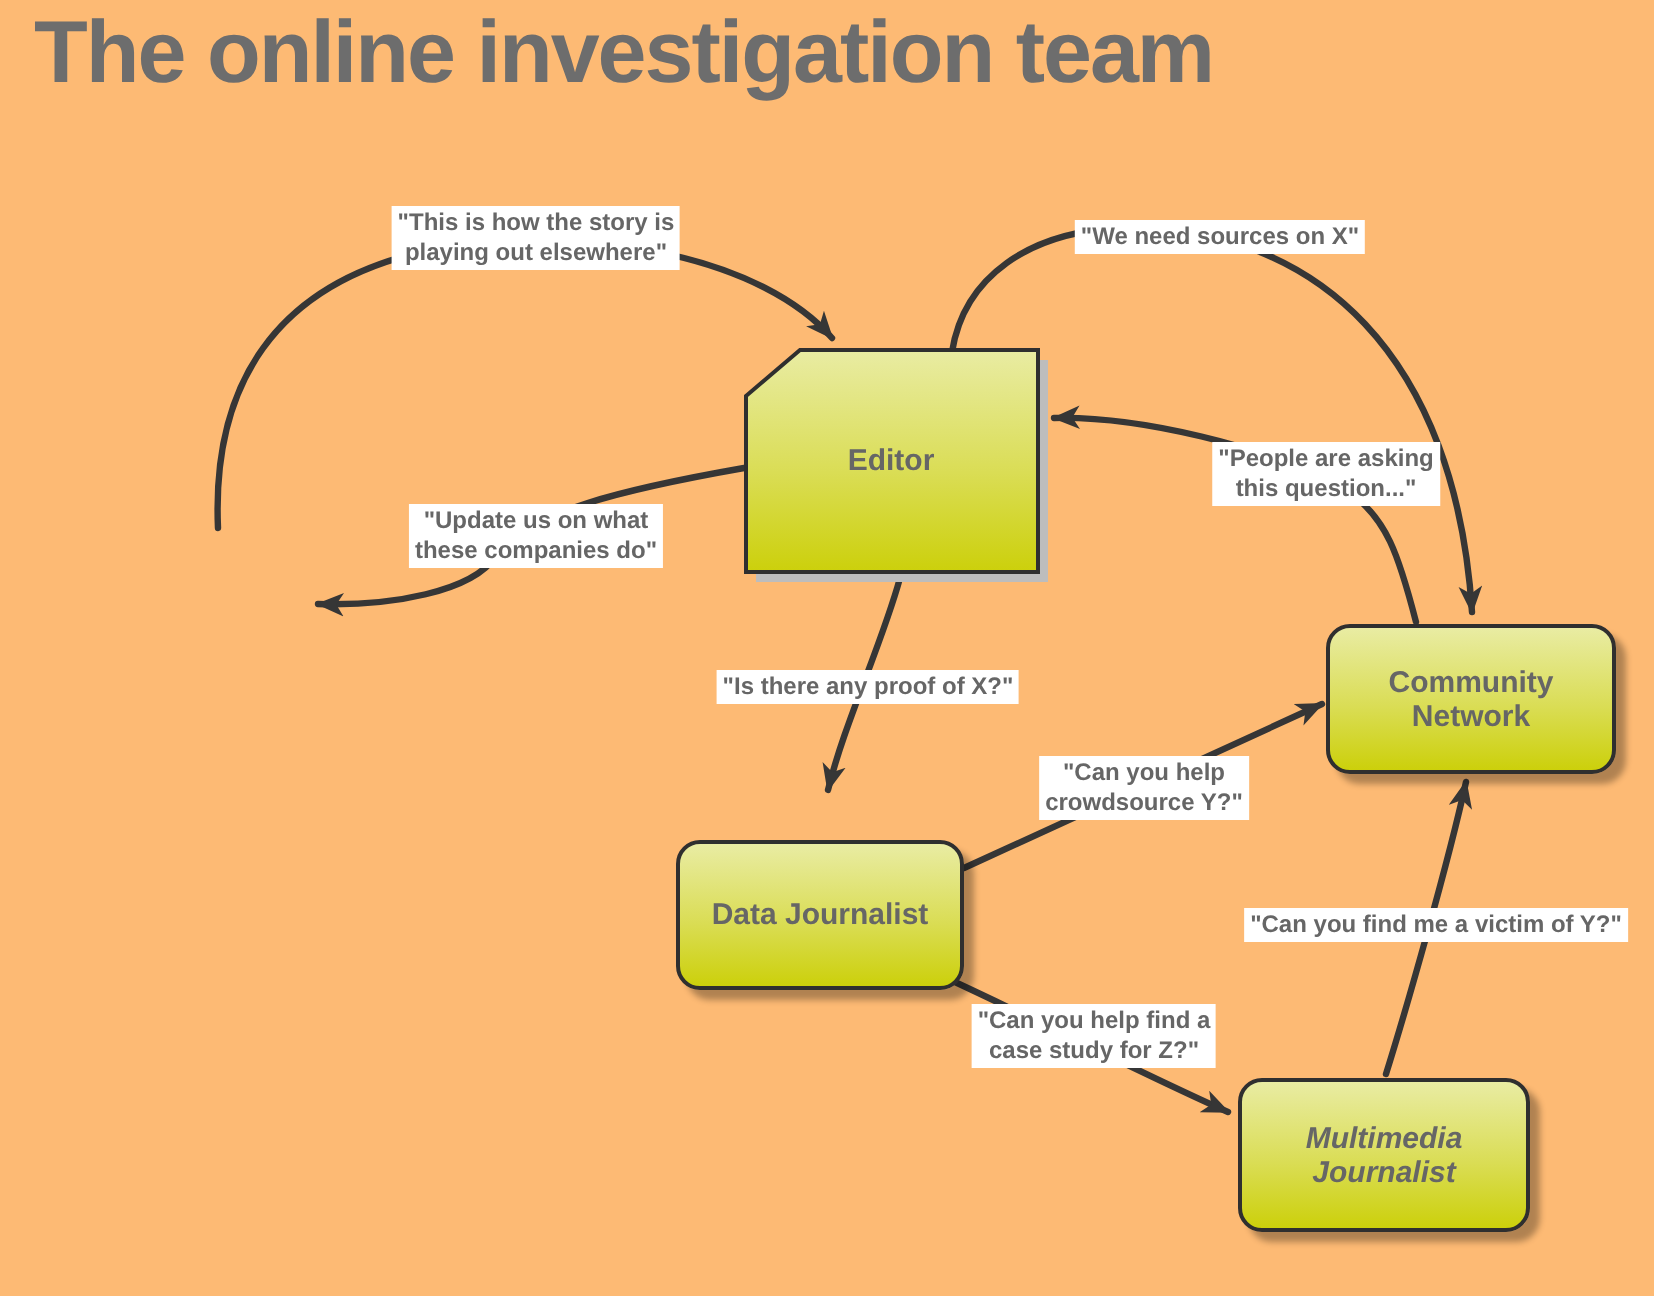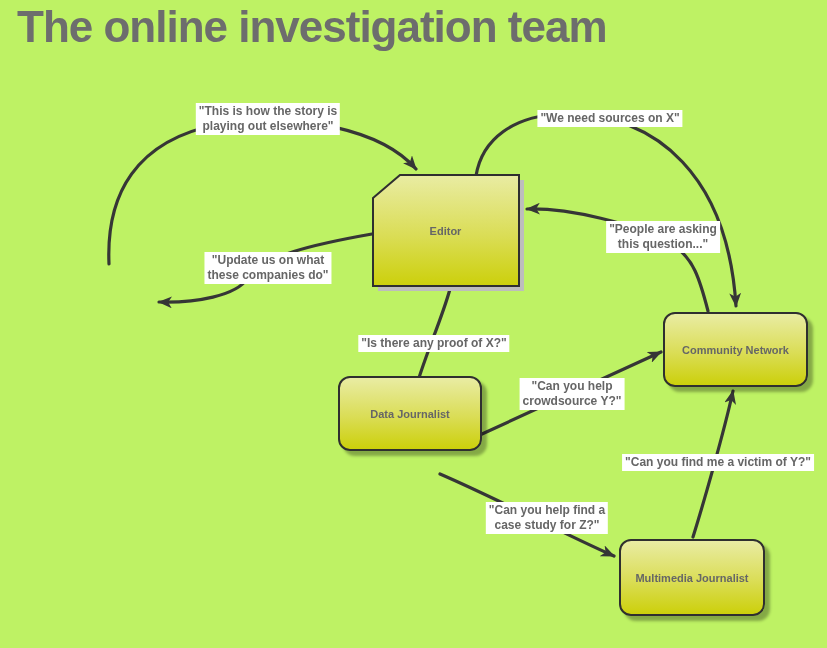--- a/index.html
+++ b/index.html
@@ -1,41 +1,42 @@
 <!DOCTYPE html>
 <html><head>
 <meta charset="utf-8">
 <style>
   html,body{margin:0;padding:0;background:#fff;}
   body{font-family:"Liberation Sans",sans-serif;}
-  .canvas{position:relative;width:827px;height:648px;background:#bef264;overflow:hidden;}
+  .canvas{position:relative;width:827px;height:648px;background:#fdba74;overflow:hidden;}
 
   .page-title{
     position:absolute;left:17px;top:2px;margin:0;
     font-size:44px;font-weight:bold;color:#6d6d6d;letter-spacing:-1px;
     white-space:nowrap;
   }
 
   svg.edge-layer{position:absolute;left:0;top:0;z-index:1;}
   .edge{fill:none;stroke:#363636;stroke-width:3.2;stroke-linecap:round;}
 
   .node{
     position:absolute;z-index:2;
     display:flex;align-items:center;justify-content:center;
-    font-size:11px;font-weight:bold;color:#666;
+    text-align:center;
+    font-size:15px;font-weight:bold;color:#666;
   }
   .node.rounded{
     background:linear-gradient(180deg,#e9eca3 0%,#dadd55 55%,#ccd00b 100%);
     border:2px solid #2f2f2f;border-radius:12px;
     box-shadow:5px 5px 3px rgba(0,0,0,0.30);
   }
   .node-network-aggregator{left:8px;top:266px;width:140px;height:73px;}
   .node-community-manager{left:663px;top:312px;width:141px;height:71px;}
-  .node-data-journalist{left:338px;top:376px;width:140px;height:71px;}
-  .node-multimedia-journalist{left:619px;top:539px;width:142px;height:73px;}
+  .node-data-journalist{left:338px;top:420px;width:140px;height:71px;}
+  .node-multimedia-journalist{left:619px;top:539px;width:142px;height:73px;font-style:italic;}
 
   .node-editor{left:372px;top:174px;width:153px;height:119px;}
   .node-editor svg{position:absolute;left:0;top:0;}
   .node-editor .node-label{position:relative;z-index:1;padding-right:6px;padding-bottom:6px;}
 
   .elabel{
     position:absolute;z-index:3;transform:translateX(-50%);
     background:#fff;padding:1px 3px;text-align:center;
     font-size:12px;line-height:15px;font-weight:bold;color:#666;
     white-space:nowrap;

